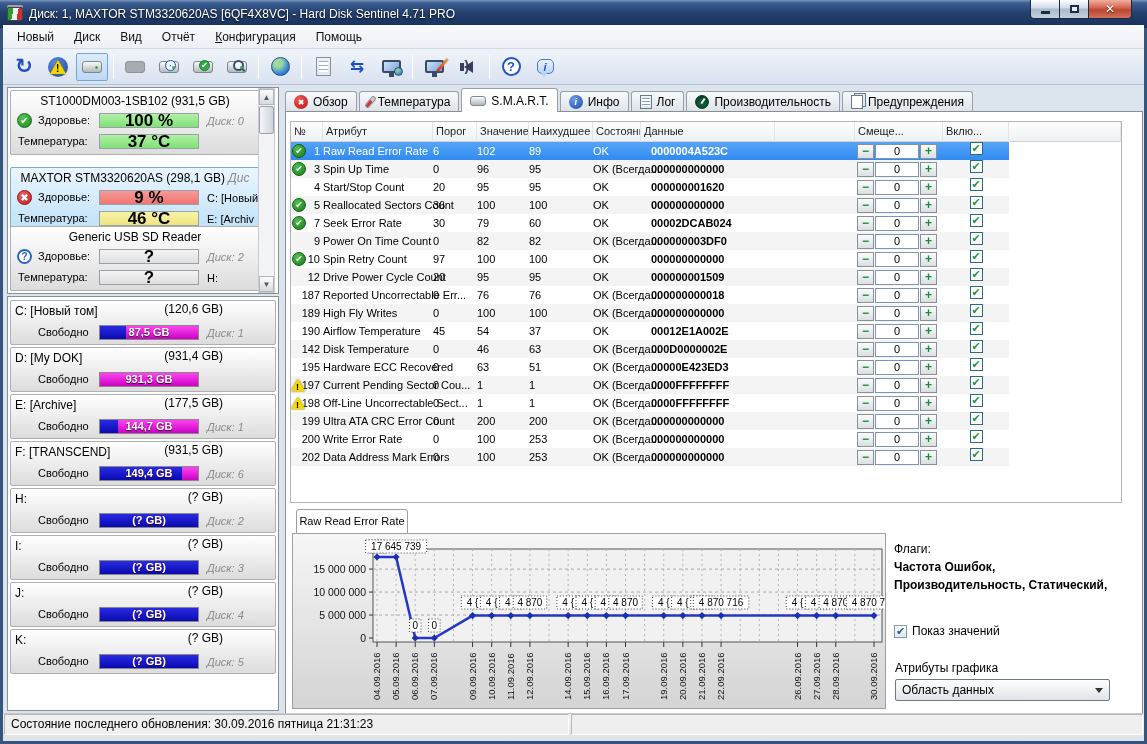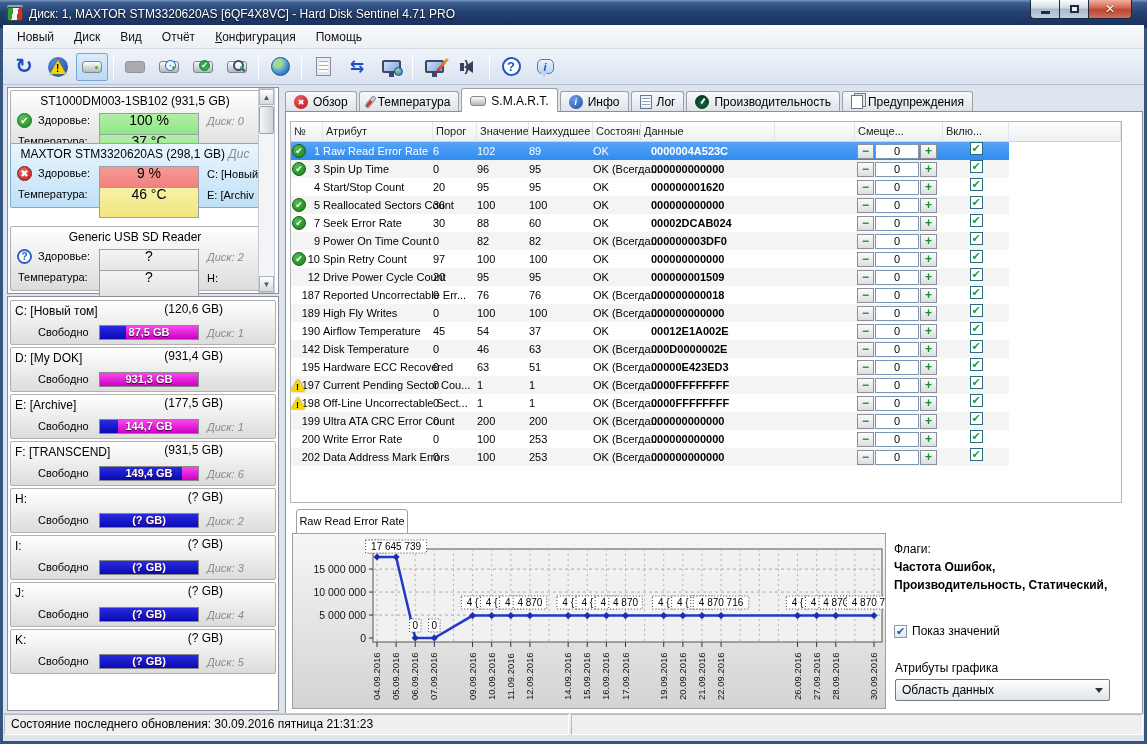--- a/index.html
+++ b/index.html
@@ -76,22 +76,22 @@
   .card-title { position:absolute; left:4px; right:4px; top:3px; text-align:center; font-size:12px; white-space:nowrap; overflow:hidden; }
   .card-title b { font-weight:normal; } .card-title .gi { color:#8a8a8a; font-style:italic; }
   .crow { position:absolute; left:0; right:0; height:16px; font-size:11px; }
   .crow .lbl { position:absolute; left:7px; top:1px; color:#000; }
   .crow .lbl.ind { left:27px; }
   .stat-ic { position:absolute; left:6px; top:0; width:15px; height:15px; border-radius:50%; color:#fff; font-size:10px; font-weight:bold;
     display:flex; align-items:center; justify-content:center; }
   .st-ok { background:radial-gradient(circle at 35% 30%,#57c457,#1e8a1e); border:1px solid #157015; }
   .st-err { background:radial-gradient(circle at 35% 30%,#e86a6a,#c01818); border:1px solid #8f1010; }
   .st-unk { background:#fff; border:2px solid #2a62c8; color:#2a62c8; }
-  .hbar { position:absolute; left:88px; top:0; width:100px; height:31px; border:1px solid #9aa0a8; text-align:center;
-    font-weight:normal; font-size:14px; line-height:13px; color:#000; background:linear-gradient(#f4f4f4,#dfdfdf); }
+  .hbar { position:absolute; left:88px; top:0; width:100px; height:15px; border:1px solid #9aa0a8; text-align:center;
+    font-weight:bold; font-size:17px; line-height:13px; color:#000; background:linear-gradient(#f4f4f4,#dfdfdf); }
   .hbar.green { background:linear-gradient(#b2f0a6,#7fe276); }
   .hbar.red { background:linear-gradient(#f69a96,#ee7672); }
   .hbar.yellow { background:linear-gradient(#f8f2a8,#efe57e); }
   .cnote { position:absolute; left:196px; top:2px; font-size:11px; }
   .cnote.gi { color:#8a8a8a; font-style:italic; }
   .fbar { position:absolute; left:88px; top:0; width:100px; height:15px; border:1px solid #888; background:linear-gradient(#2a2ae2,#0a0ab2); }
   .fbar .free { position:absolute; right:0; top:0; bottom:0; background:linear-gradient(#fb45f0,#cd00c4); }
   .fbar .txt { position:absolute; left:0; right:0; top:0; bottom:0; text-align:center; color:#fff; font-weight:bold; font-size:11px; line-height:13px; text-shadow:0 1px 1px #303; }
   .psize { position:absolute; right:52px; top:1px; font-size:12px; }
   .scrollv { position:absolute; left:255px; top:88px; width:17px; height:205px; background:#f2f4f6; border:1px solid #c8ccd2; }
@@ -262,21 +262,21 @@
           <span class="lbl ind">Здоровье:</span>
           <span class="hbar green">100 %</span>
           <span class="cnote gi">Диск: 0</span>
         </div>
         <div class="crow" style="top: 43px;">
           <span class="lbl">Температура:</span>
           <span class="hbar green">37 °C</span>
           <span class="cnote gi"></span>
         </div>
       </div>
-      <div class="dcard sel" style="top: 55px; padding-left: 42px;">
+      <div class="dcard sel" style="top: 79px; padding-left: 42px;">
         <div class="card-title"><b>MAXTOR STM3320620AS</b> (298,1 GB)<span class="gi"> Дис</span></div>
         <div class="crow" style="top: 22px;">
           <span class="stat-ic st-err">✖</span>
           <span class="lbl ind">Здоровье:</span>
           <span class="hbar red">9 %</span>
           <span class="cnote">C: [Новый</span>
         </div>
         <div class="crow" style="top: 43px;">
           <span class="lbl">Температура:</span>
           <span class="hbar yellow">46 °C</span>
@@ -522,21 +522,21 @@
             </div>
             <div class="c-chk">
               <span class="chk">✔</span>
             </div>
             <div class="c-tail"></div>
           </div>
           <div class="tgrid trow">
             <div class="c-num"><span class="row-ic ok">✔</span>7</div>
             <div>Seek Error Rate</div>
             <div>30</div>
-            <div>88</div>
+            <div>79</div>
             <div>60</div>
             <div class="c-stat">OK</div>
             <div class="c-data">00002DCAB024</div>
             <div></div>
             <div class="spin">
               <span class="sb">−</span>
               <span class="sv">0</span>
               <span class="sb">+</span>
             </div>
             <div class="c-chk">

